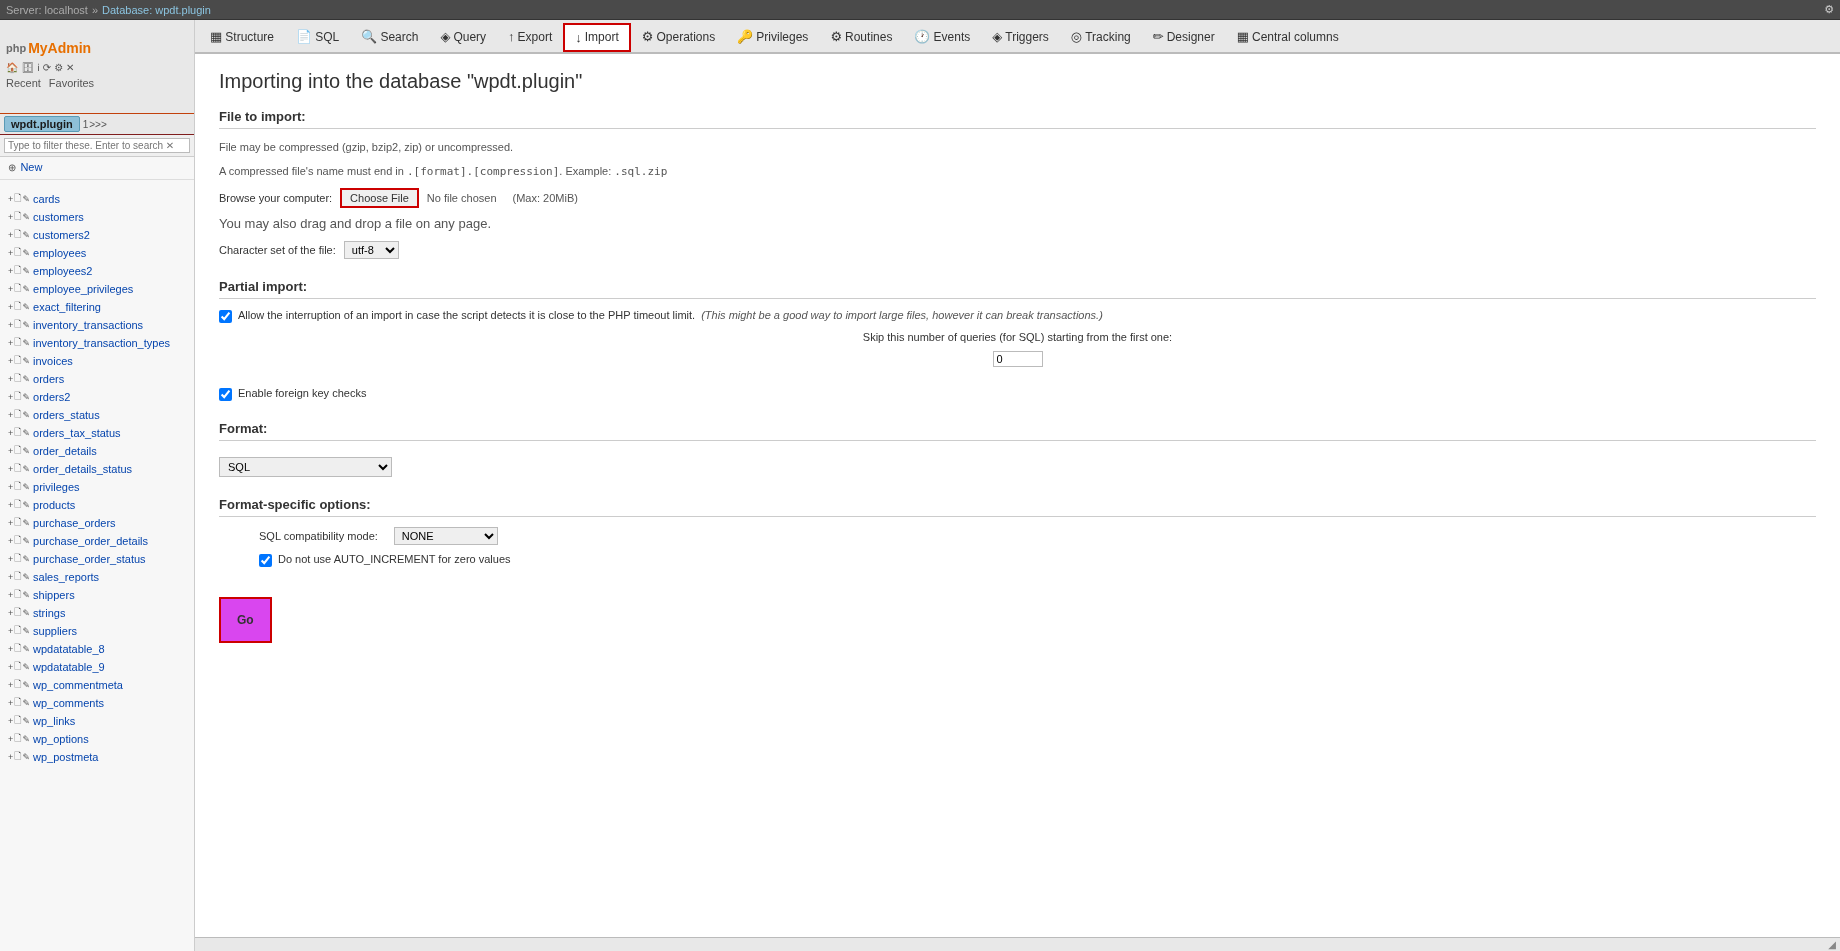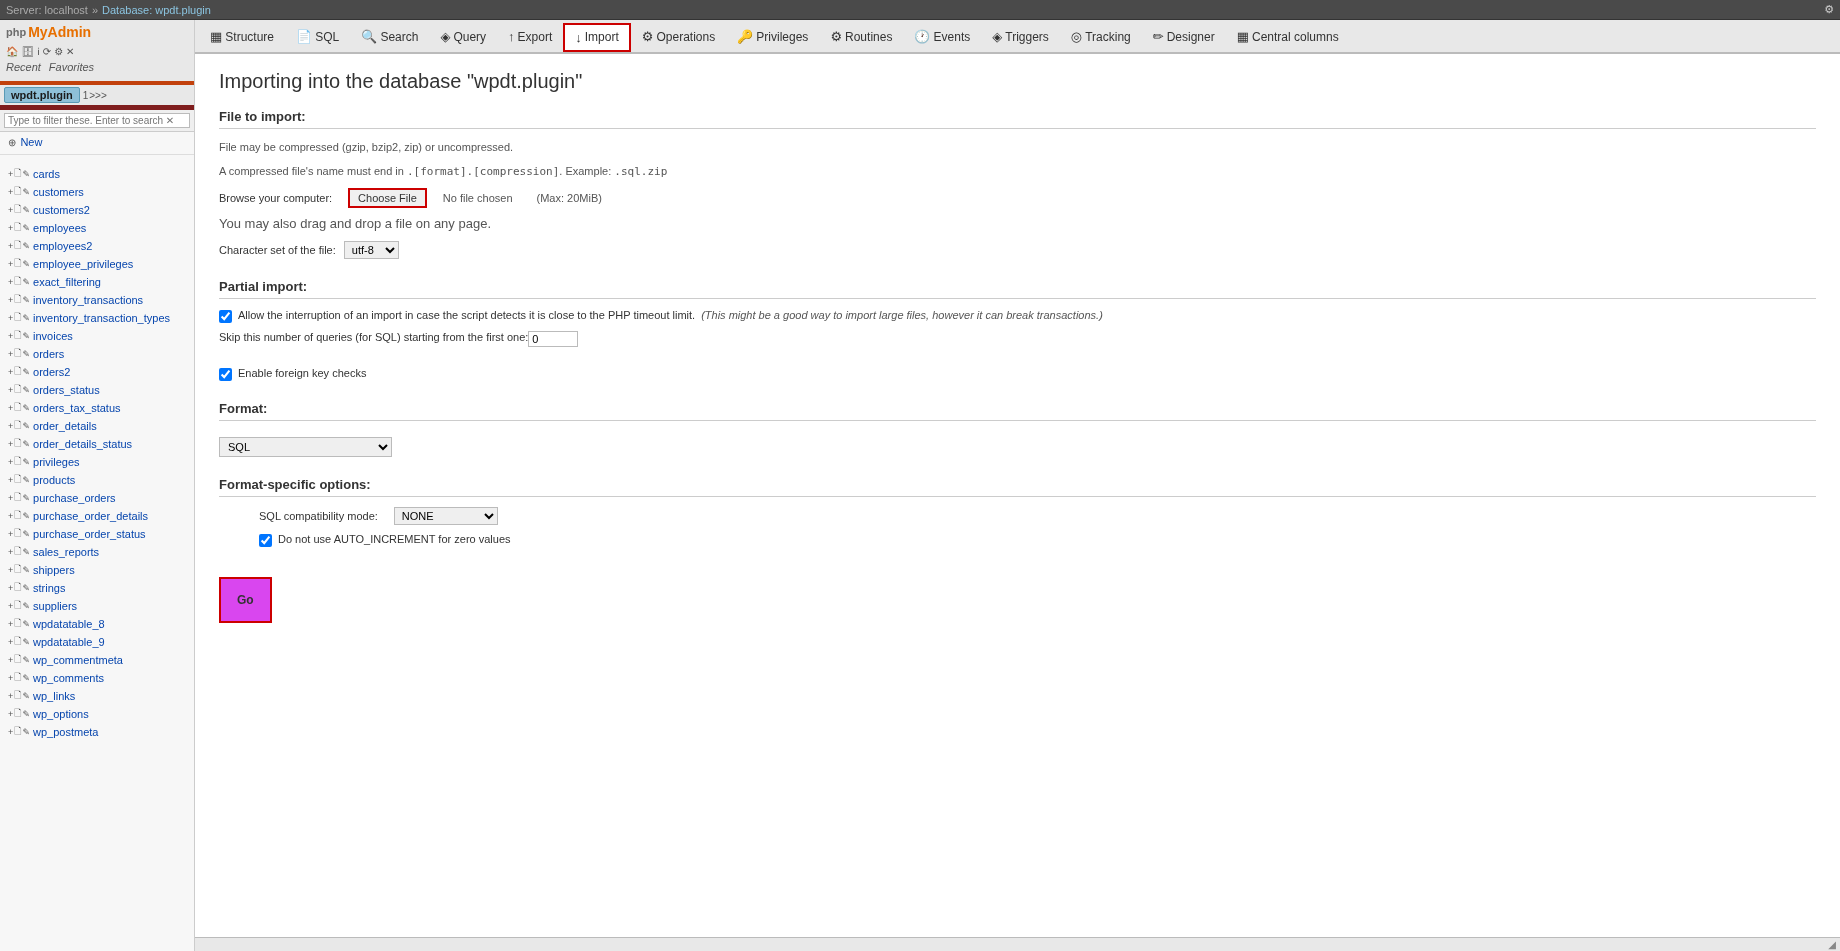--- a/index.html
+++ b/index.html
@@ -30,41 +30,41 @@
       min-width: 195px;
       background: #f7f7f7;
       border-right: 1px solid #ccc;
       display: flex;
       flex-direction: column;
       overflow: hidden;
     }
 
     #sidebar-header {
       background: #e8e8e8;
-      border-bottom: 4px solid #c2410c;
-      padding: 4px 6px;
+      border-bottom: 1px solid #c2410c;
+      padding: 20px 6px;
     }
 
     .pma-logo { display: flex; align-items: center; gap: 2px; margin-bottom: 4px; }
     .pma-logo .php-text { color: #6c6c6c; font-size: 11px; font-weight: bold; }
     .pma-logo .myadmin-text { color: #e76f00; font-size: 14px; font-weight: bold; }
 
     .sidebar-icons { display: flex; gap: 3px; align-items: center; font-size: 10px; margin-bottom: 3px; }
     .sidebar-icons span { cursor: pointer; color: #555; }
 
     .sidebar-recent-favs { display: flex; gap: 8px; font-size: 11px; margin-bottom: 4px; }
-    .sidebar-recent-favs a { color: #555; text-decoration: none; cursor: pointer; font-style: italic; }
+    .sidebar-recent-favs a { color: #555; text-decoration: none; cursor: pointer; }
 
     
     #sidebar-scroll-controls {
       display: flex;
       align-items: center;
       gap: 3px;
       padding: 2px 4px;
-      border-bottom: 5px solid #7f1d1d;
+      border-bottom: 1px solid #7f1d1d;
       background: #e8e8e8;
     }
 
     .db-item {
       background: #8ec0d8;
       border: 1px solid #5a9ab5;
       border-radius: 2px;
       padding: 1px 6px;
       font-size: 11px;
       color: #1a1a1a;
@@ -183,21 +183,21 @@
       padding-bottom: 4px;
       margin-bottom: 10px;
     }
 
     .info-text { font-size: 11px; color: #555; line-height: 1.6; margin-bottom: 6px; }
     .info-text code { font-family: monospace; font-size: 11px; }
 
     .file-browse-row {
       display: flex;
       align-items: center;
-      gap: 16px;
+      gap: 8px;
       margin: 8px 0;
       font-size: 11px;
     }
 
     .browse-label { color: #333; }
 
     .choose-file-btn {
       border: 2px solid #cc0000;
       background: #f0f0f0;
       color: #333;
@@ -232,22 +232,25 @@
       gap: 6px;
       font-size: 11px;
       margin-bottom: 8px;
     }
     .checkbox-row input[type="checkbox"] { margin-top: 1px; }
     .checkbox-row .cb-label { color: #333; }
     .checkbox-row .italic-note { font-style: italic; color: #555; }
 
     .skip-row {
       display: flex;
+      align-items: center;
+      gap: 8px;
       font-size: 11px;
       margin-bottom: 8px;
+      flex-direction: column;
     }
     .skip-row label { color: #333; }
     .skip-row input[type="text"] {
       width: 50px;
       font-size: 11px;
       padding: 1px 3px;
       border: 1px solid #bbb;
     }
 
     .other-options-section { margin-bottom: 20px; }

